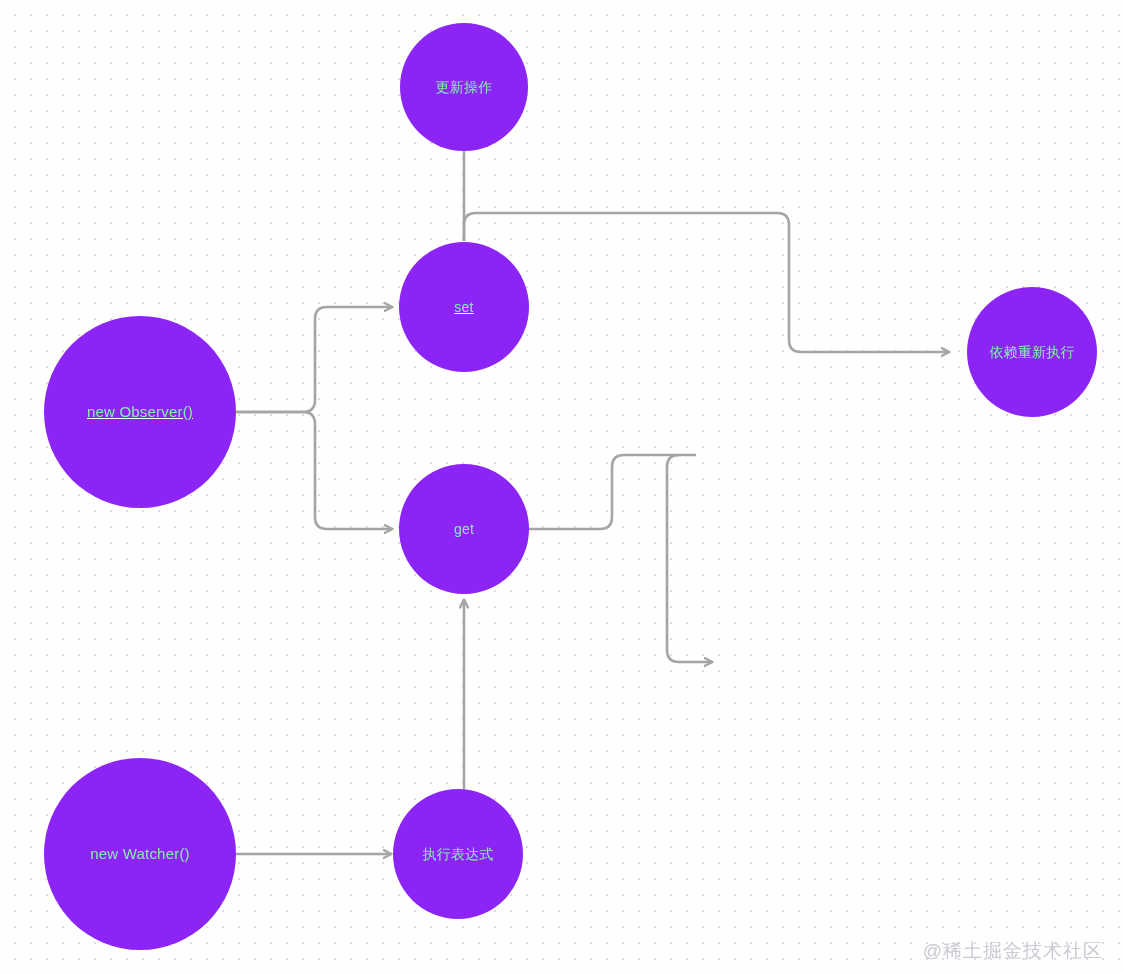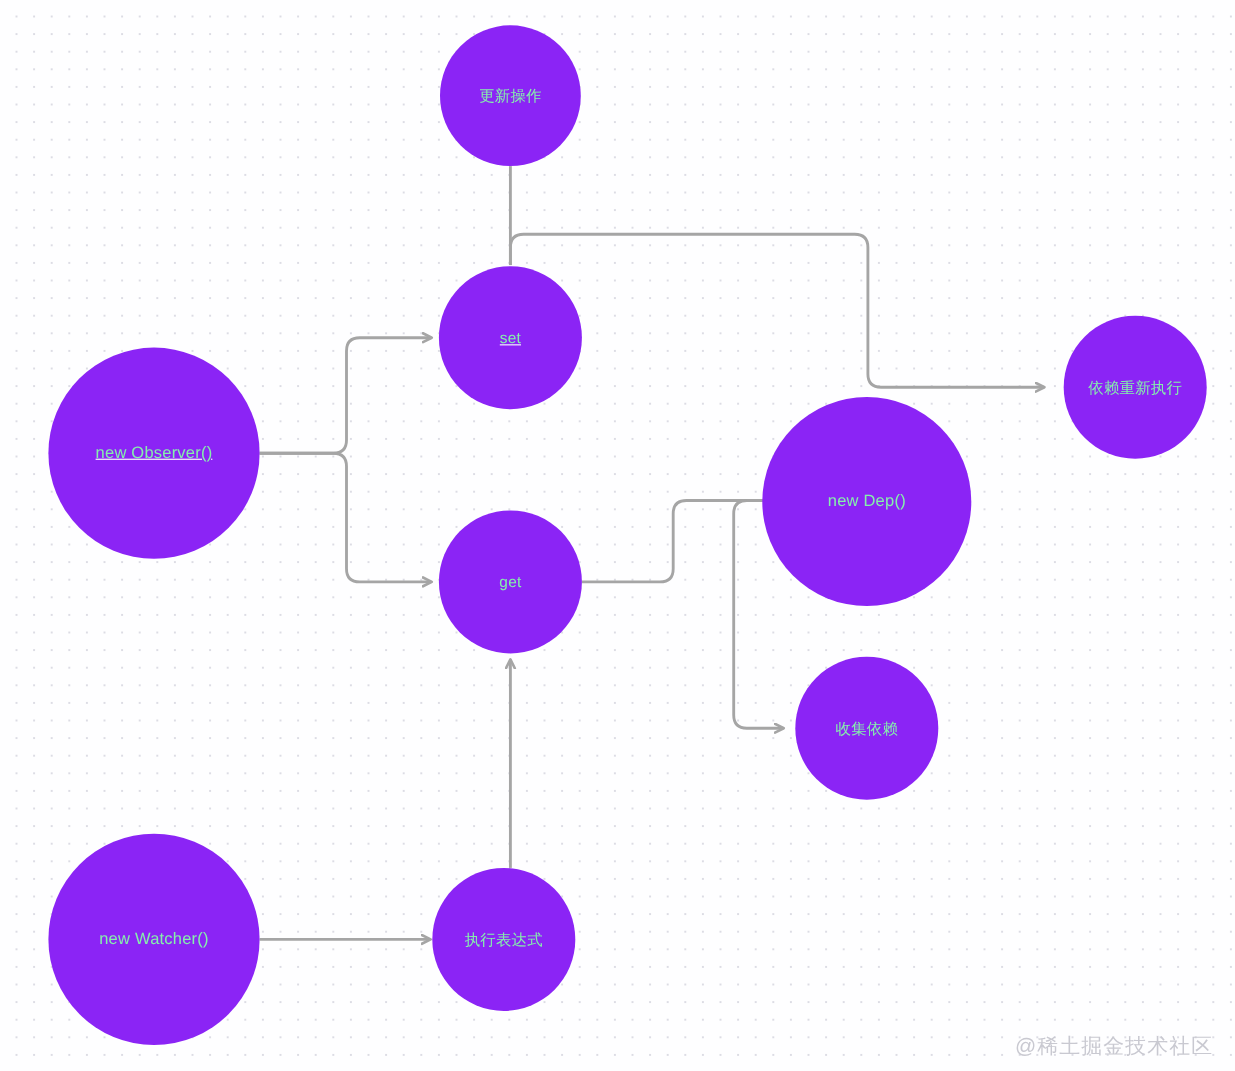--- a/index.html
+++ b/index.html
@@ -100,31 +100,25 @@
   </div>
 
   <div class="node" style="left:399px; top:242px; width:130px; height:130px;text-decoration:underline;">
     <span class="node-label">set</span>
   </div>
 
   <div class="node" style="left:399px; top:464px; width:130px; height:130px;">
     <span class="node-label">get</span>
   </div>
 
-  <div class="node node-lg" style="left:693px; top:361px; width:190px; height:190px;">
-    <span class="node-label">new Dep()</span>
-  </div>
 
   <div class="node" style="left:967px; top:287px; width:130px; height:130px;text-align:right;">
     <span class="node-label">依赖重新执行</span>
   </div>
 
-  <div class="node" style="left:723px; top:597px; width:130px; height:130px;">
-    <span class="node-label">收集依赖</span>
-  </div>
 
   <div class="node node-lg" style="left:44px; top:758px; width:192px; height:192px;">
     <span class="node-label">new Watcher()</span>
   </div>
 
   <div class="node" style="left:393px; top:789px; width:130px; height:130px;">
     <span class="node-label">执行表达式</span>
   </div>
 
   <div class="watermark">@稀土掘金技术社区</div>

